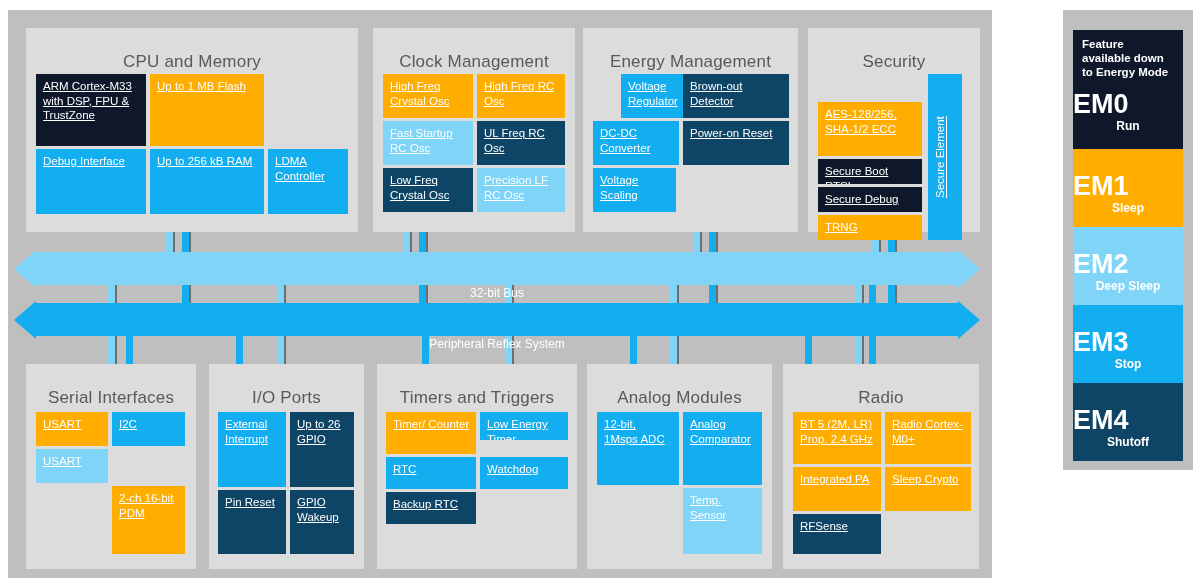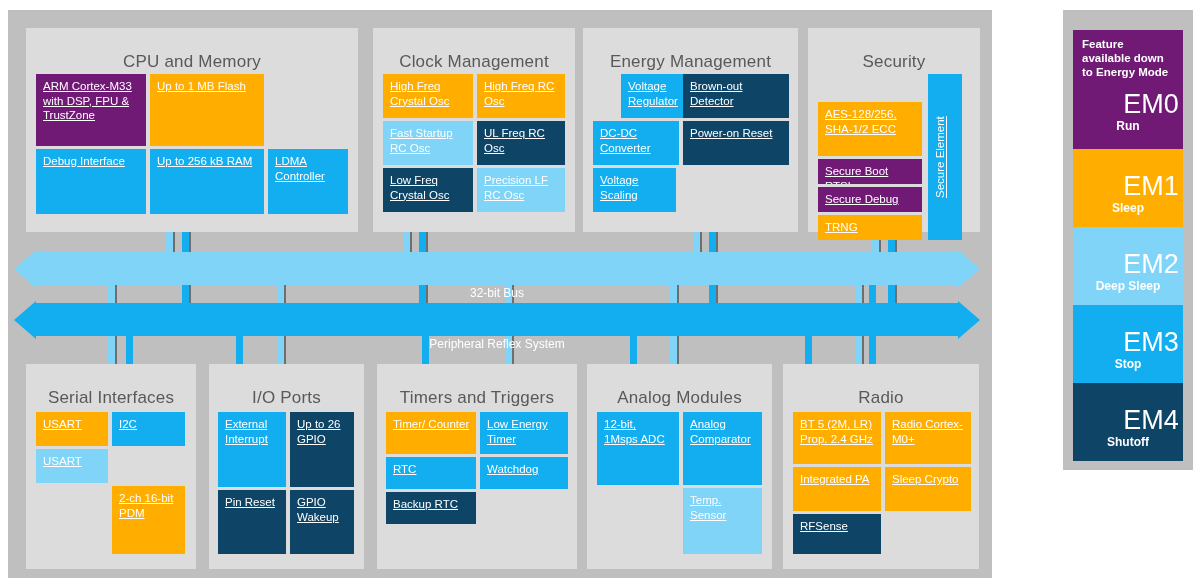--- a/index.html
+++ b/index.html
@@ -13,21 +13,21 @@
 
   
   .group{position:absolute;background:#DCDCDC;}
   .group-title{position:absolute;left:0;right:0;top:8px;text-align:center;
                color:#595959;font-size:17px;font-weight:400;letter-spacing:.2px;margin-top:16px;}
 
   
   .blk{position:absolute;box-sizing:border-box;color:#ffffff;
        font-size:11.5px;line-height:14.5px;padding:5px 6px 4px 7px;
        overflow:hidden;text-decoration:underline;}
-  .em0{background:#701a75;}
+  .em0{background:#0f172a;}
   .em1{background:#FFAE00;}
   .em2{background:#7FD4F7;}
   .em3{background:#13AEEF;}
   .em4{background:#0E4466;}
 
   .blk.vert{writing-mode:vertical-rl;transform:rotate(180deg);
             text-align:center;padding:7px 5px;}
 
   
   .busrow{position:absolute;}
@@ -43,21 +43,21 @@
   .conn-lt{background:#7FD4F7;}
   .conn-br{background:#13AEEF;}
   .shadow{position:absolute;background:#6E6E6E;width:2px;}
 
   
   .legend-frame{position:absolute;left:1063px;top:10px;width:130px;height:460px;
                 background:#BFBFBF;}
   .legend-item{position:absolute;left:10px;width:110px;box-sizing:border-box;
                color:#ffffff;}
   .legend-note{font-size:11.5px;line-height:14px;padding:7px 8px 0 9px;font-weight:bold;}
-  .legend-em{font-size:27px;line-height:30px;text-align:center;font-weight:400;padding-left:46px;}
+  .legend-em{font-size:27px;line-height:30px;text-align:left;font-weight:700;}
   .legend-sub{font-size:12px;line-height:14px;text-align:center;font-weight:bold;}
 </style>
 </head>
 <body>
 
 <div class="chip-frame"></div>
 
 <div id="connectors">
     <div class="conn conn-lt" style="left: 166px; top: 232px; width: 7px; height: 22px;"></div>
     <div class="shadow" style="left: 173px; top: 232px; height: 22px;"></div>
@@ -165,21 +165,21 @@
   <div class="group-title">I/O Ports</div>
   <div class="blk em3" style="left:9px;top:48px;width:68px;height:75px;">External Interrupt</div>
   <div class="blk em4" style="left:81px;top:48px;width:64px;height:75px;">Up to 26 GPIO</div>
   <div class="blk em4" style="left:9px;top:126px;width:68px;height:64px;">Pin Reset</div>
   <div class="blk em4" style="left:81px;top:126px;width:64px;height:64px;">GPIO Wakeup</div>
 </div>
 
 <div class="group" style="left:377px;top:364px;width:200px;height:205px;">
   <div class="group-title">Timers and Triggers</div>
   <div class="blk em1" style="left:9px;top:48px;width:90px;height:42px;">Timer/ Counter</div>
-  <div class="blk em3" style="left:103px;top:48px;width:88px;height:42px;">Low Energy Timer</div>
+  <div class="blk em3" style="left:103px;top:48px;width:88px;height:28px;">Low Energy Timer</div>
   <div class="blk em3" style="left:9px;top:93px;width:90px;height:32px;">RTC</div>
   <div class="blk em3" style="left:103px;top:93px;width:88px;height:32px;">Watchdog</div>
   <div class="blk em4" style="left:9px;top:128px;width:90px;height:32px;">Backup RTC</div>
 </div>
 
 <div class="group" style="left:587px;top:364px;width:185px;height:205px;">
   <div class="group-title">Analog Modules</div>
   <div class="blk em3" style="left:10px;top:48px;width:82px;height:73px;">12-bit, 1Msps ADC</div>
   <div class="blk em2" style="left:96px;top:124px;width:79px;height:66px;">Temp. Sensor</div>
   <div class="blk em3" style="left:96px;top:48px;width:79px;height:73px;">Analog Comparator</div>

